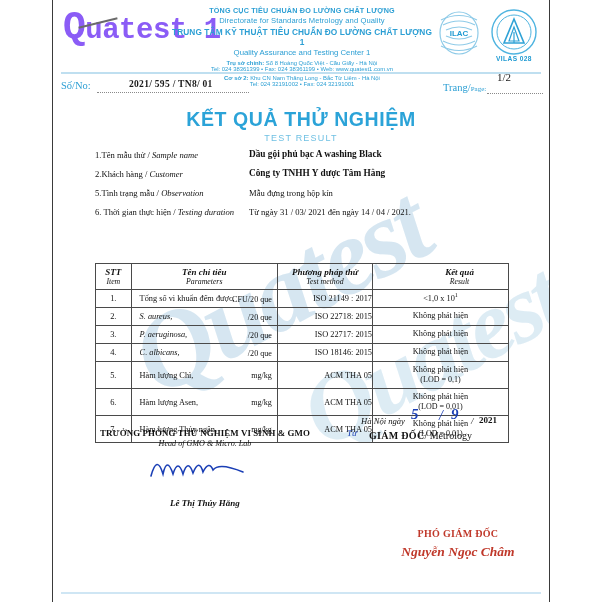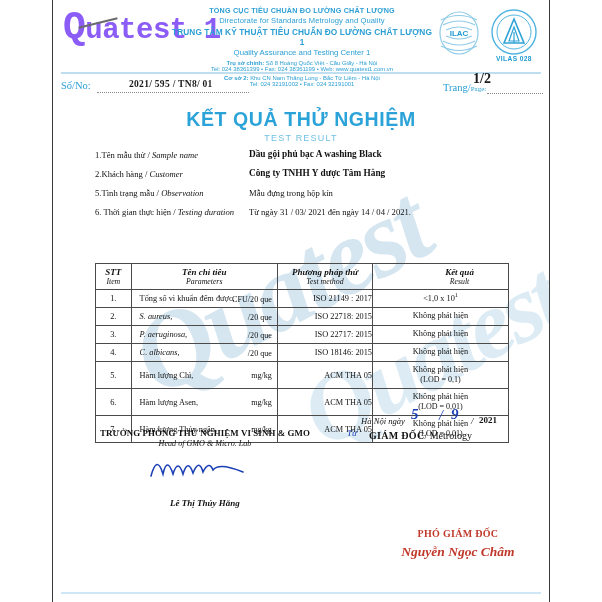--- a/index.html
+++ b/index.html
@@ -62,21 +62,21 @@
     font-family:"Liberation Sans",sans-serif;font-size:6.6px;font-weight:bold;color:#1f9ad2;letter-spacing:.4px;}
 
   
   .noline{position:absolute;left:0;top:80px;width:100%;height:18px;z-index:2;}
   .no-lbl{position:absolute;left:8px;top:0;font-size:10.5px;color:#2c9fd4;}
   .no-dots{position:absolute;left:44px;top:12px;width:152px;border-bottom:1px dotted #8a8a8a;}
   .no-val{position:absolute;left:76px;top:-1px;font-size:9.5px;font-weight:bold;color:#1a1a1a;letter-spacing:.3px;}
   .pg-lbl{position:absolute;left:390px;top:2px;font-size:10.5px;color:#2c9fd4;}
   .pg-sub{font-size:7px;}
   .pg-dots{position:absolute;left:434px;top:13px;width:56px;border-bottom:1px dotted #8a8a8a;}
-  .pg-val{position:absolute;left:420px;top:-9px;font-size:14px;color:#1a1a1a;font-weight:bold;}
+  .pg-val{position:absolute;left:444px;top:-9px;font-size:11px;color:#1a1a1a;}
 
   
   .title{position:absolute;left:0;top:108px;width:100%;text-align:center;z-index:2;}
   .title h1{
     margin:0;font-family:"Liberation Sans",sans-serif;
     font-size:19.5px;font-weight:bold;color:#2ba3d8;letter-spacing:.6px;
   }
   .title .sub{
     font-family:"Liberation Sans",sans-serif;font-size:9px;color:#6fc0e3;
     letter-spacing:1.2px;margin-top:2px;

